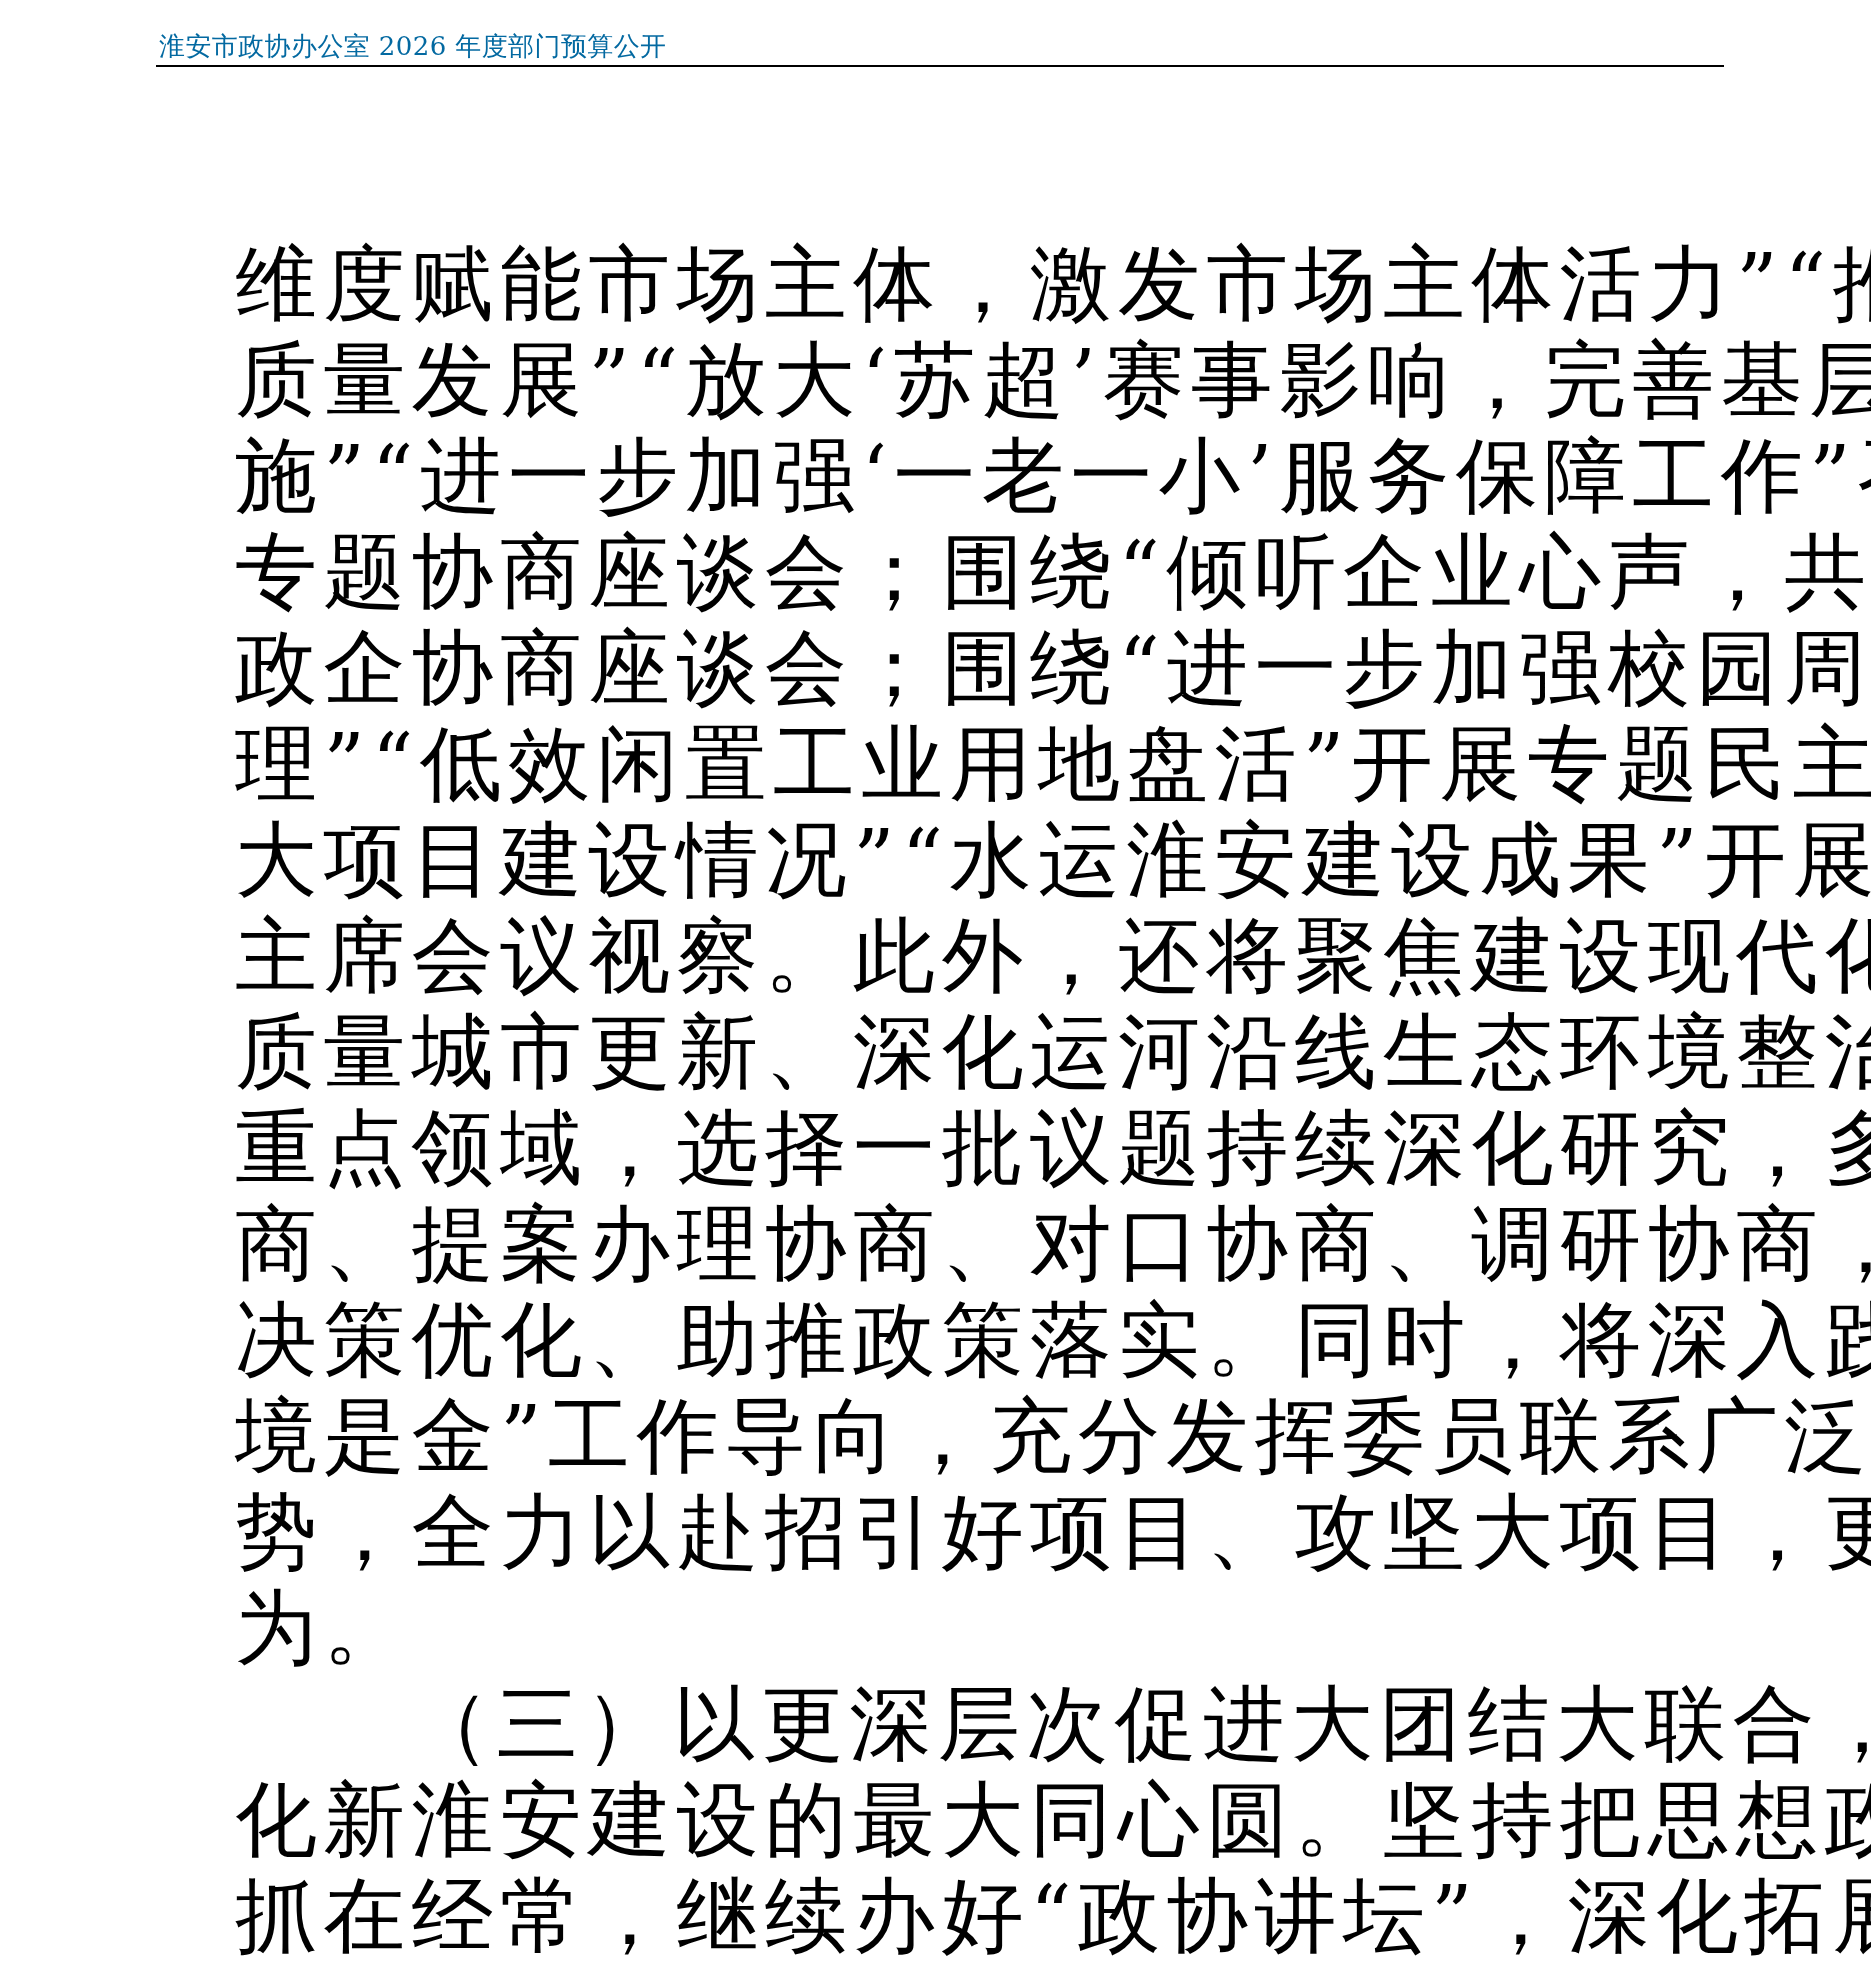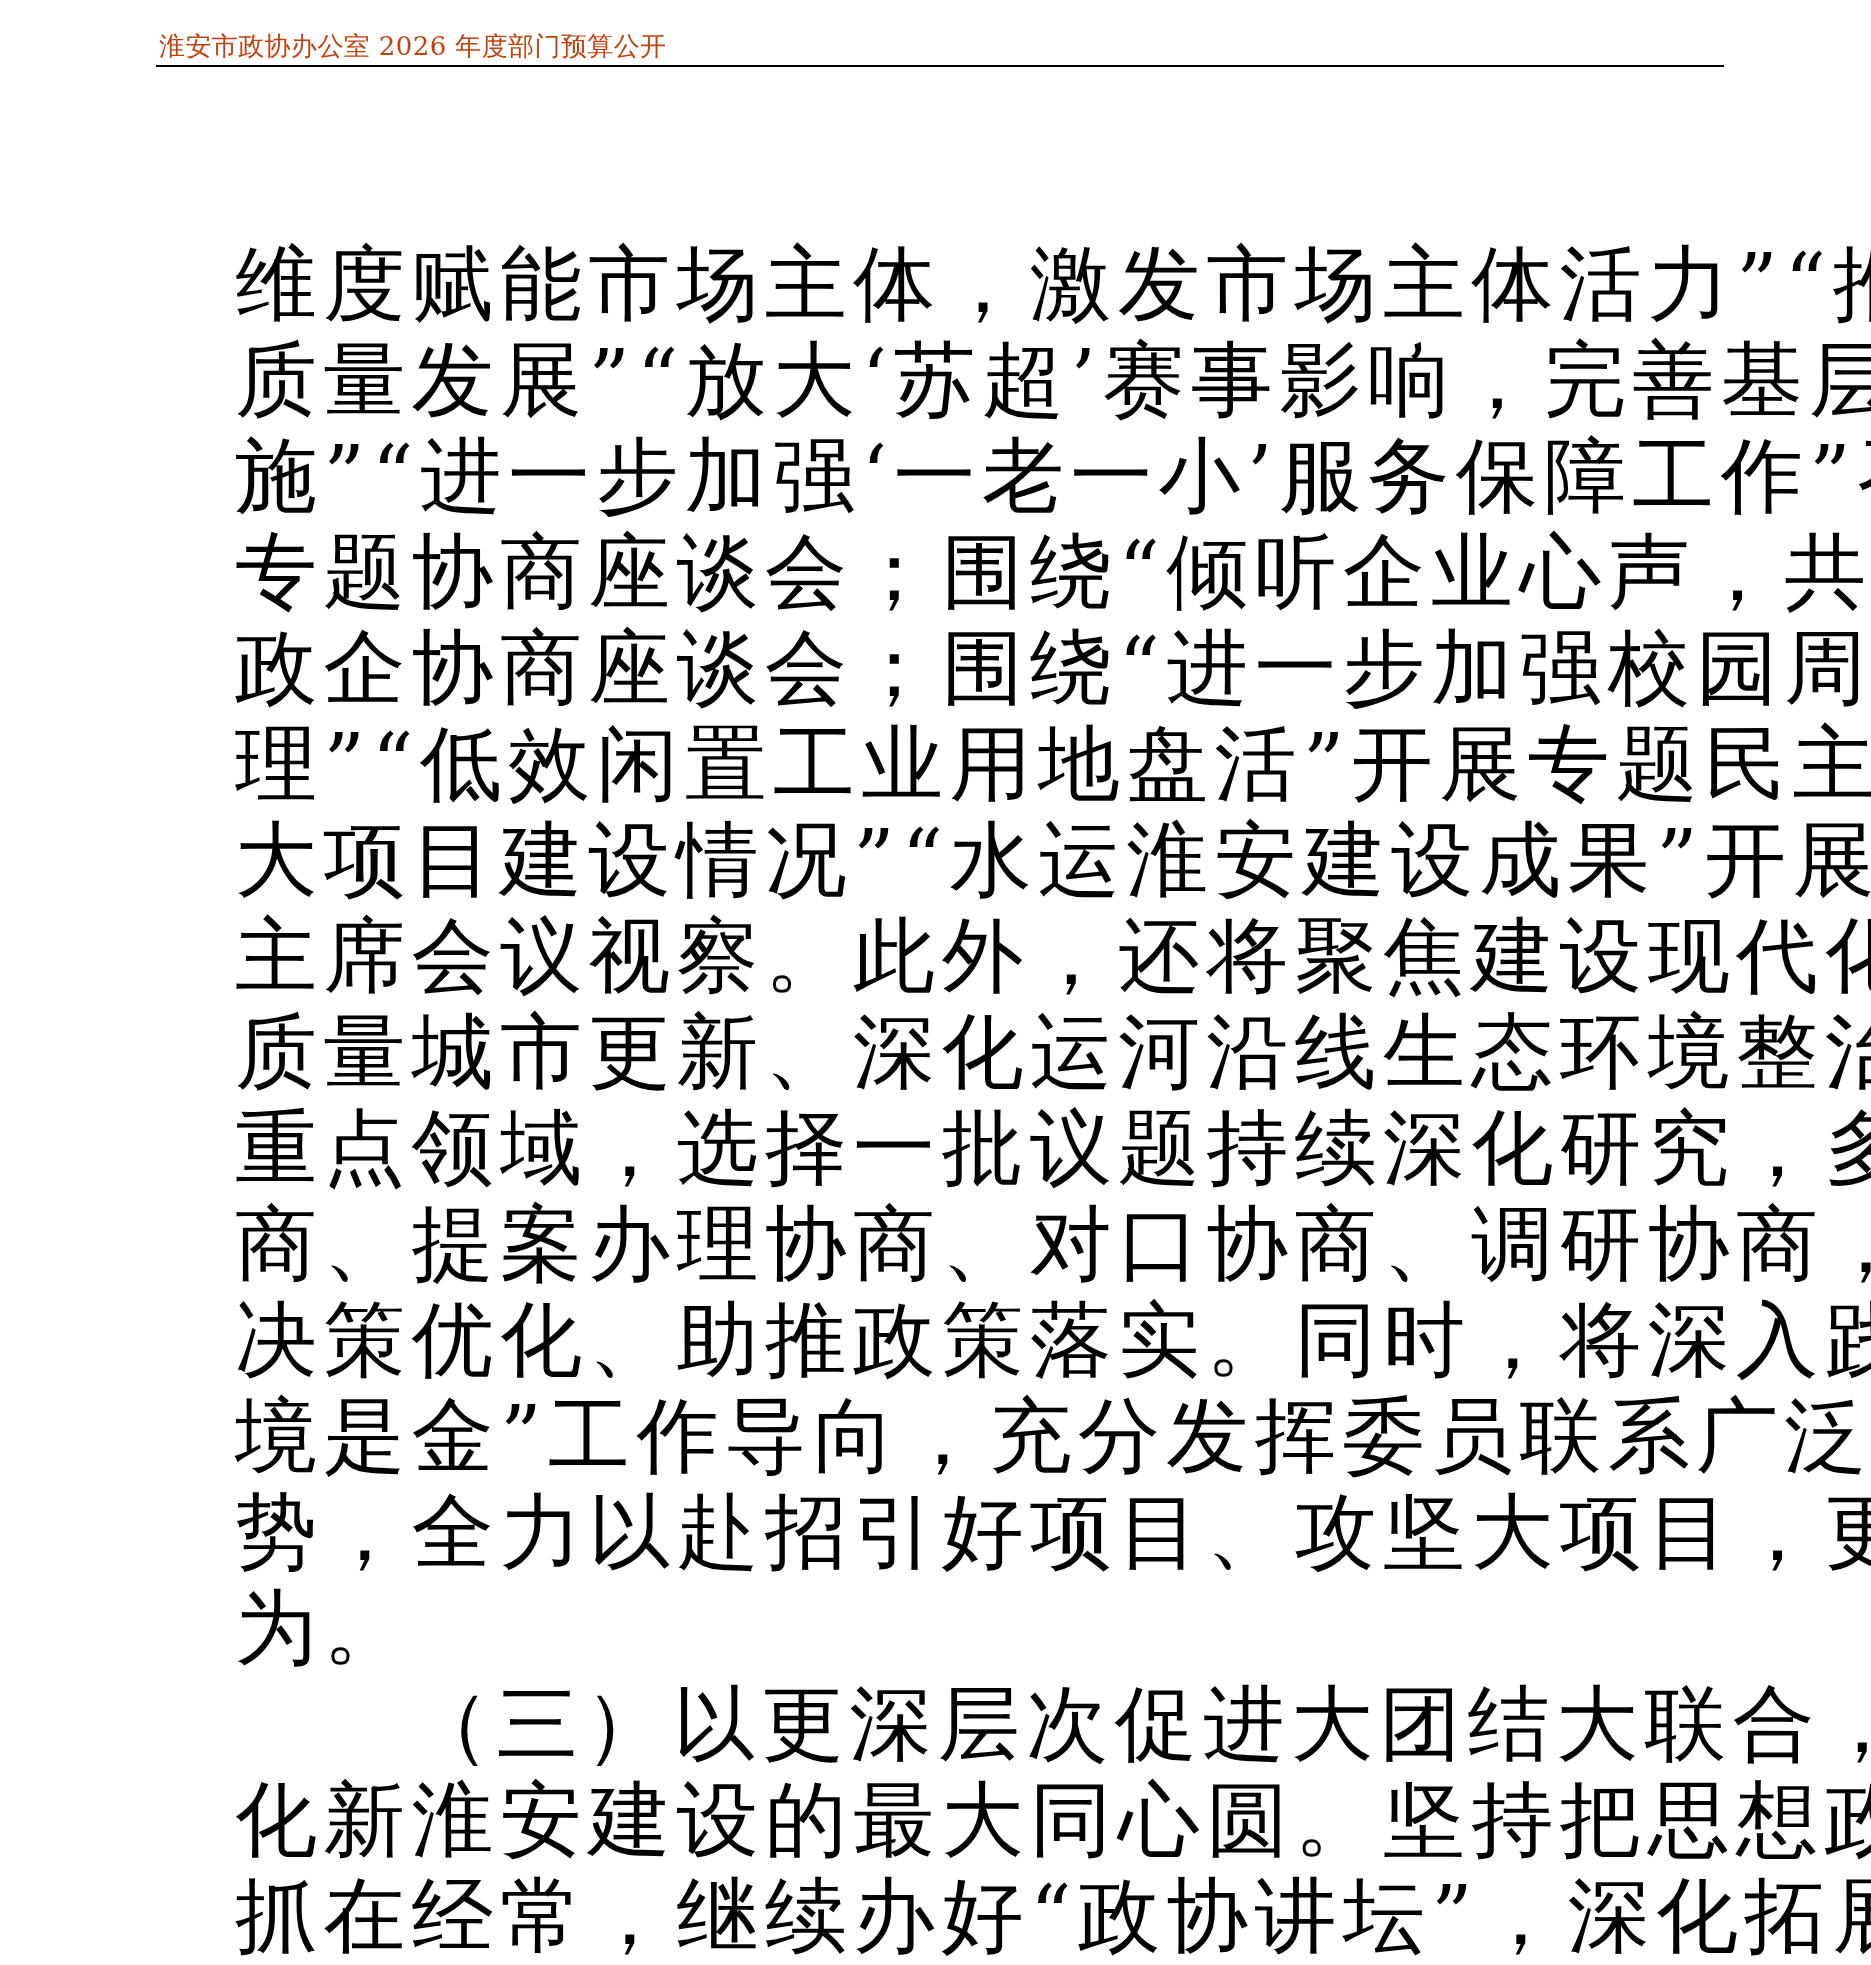--- a/index.html
+++ b/index.html
@@ -1,19 +1,19 @@
 <!DOCTYPE html>
 <html style="font-size:6.3px"><head>
 <meta charset="utf-8">
 <style>
   html, body { margin:0; padding:0; background:#ffffff; }
   body { width:1872px; height:2647px; position:relative; overflow:hidden;
          font-family:"DejaVu Serif","Liberation Serif",serif; color:#000; }
   .header-title { position:absolute; left:159px; top:31px; font-size:26px;
-         letter-spacing:0.4px; white-space:nowrap; line-height:31px; color:#c2410c; }
+         letter-spacing:0.4px; white-space:nowrap; line-height:31px; color:#0369a1; }
   .header-rule { position:absolute; left:156px; top:65px; width:1568px; height:2px; background:#000; }
   .body-text { position:absolute; left:235px; top:236px; width:1411px; }
   .line { height:96px; font-size:82px; line-height:96px; white-space:nowrap;
           letter-spacing:6.3px; text-align:justify; text-align-last:justify; }
   .line.last { text-align-last:left; }
   .line.indent { padding-left:173px; }
 </style>
 </head>
 <body>
 

